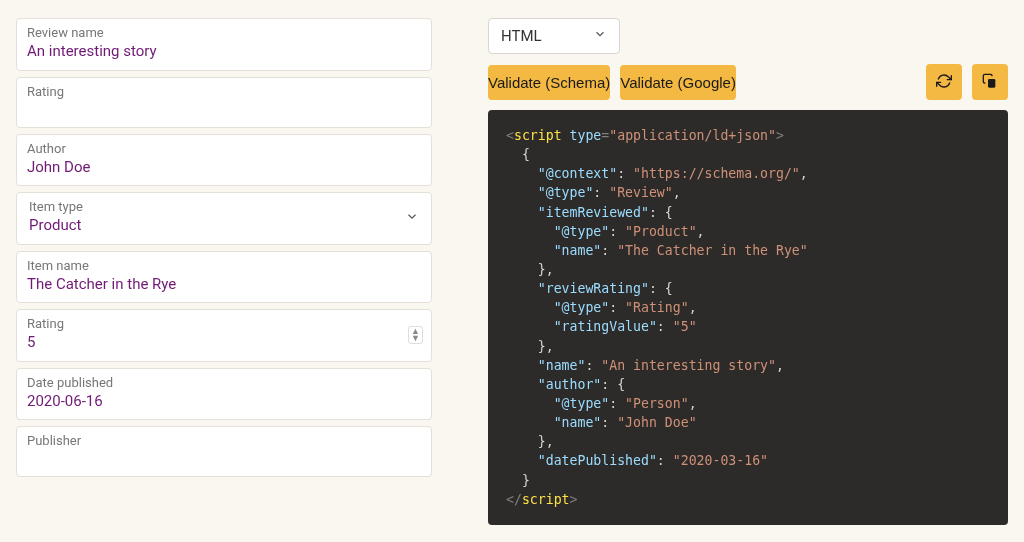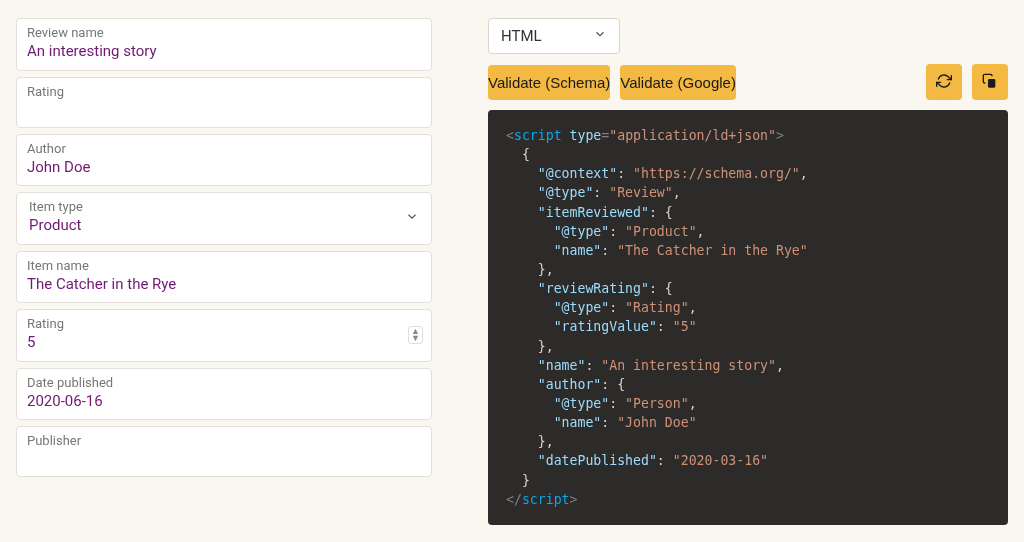--- a/index.html
+++ b/index.html
@@ -14,21 +14,21 @@
   .chevron { position: absolute; right: 12px; top: 50%; transform: translateY(-50%); color: #555; pointer-events: none; }
   .stepper { position: absolute; right: 8px; top: 50%; transform: translateY(-50%); display:flex; flex-direction:column; line-height:7px; font-size:9px; color:#888; border:1px solid #ddd; border-radius:3px; padding:1px 2px; }
   .right-top { display: flex; }
   .dropdown { background: #fff; border: 1px solid #d9d5cf; border-radius: 4px; padding: 8px 12px; width: 132px; display:flex; align-items:center; justify-content:space-between; font-size:15px; color:#333; }
   .actions { display:flex; gap:10px; align-items:center; }
   .btn { background:#f4b942; border:none; border-radius:4px; padding:9px 0; font-size:15px; color:#1a1a1a; cursor:pointer; }
   .btn-small { background:#f4b942; border:none; border-radius:4px; width:36px; height:36px; display:flex; align-items:center; justify-content:center; cursor:pointer; }
   .spacer { flex:1; }
   .code { background:#2d2b29; border-radius:4px; padding:16px 18px; font-family: "Consolas", "Menlo", monospace; font-size:13.2px; line-height:1.45; color:#ccc; white-space:pre; overflow:auto; }
   .t-tag { color:#808080; }
-  .t-elem { color:#0ea5e9; }
+  .t-elem { color:#fde047; }
   .t-attr { color:#9cdcfe; }
   .t-val  { color:#ce9178; }
   .t-key  { color:#9cdcfe; }
   .t-punc { color:#d4d4d4; }
 </style>
 </head>
 <body>
 
 <div class="container">
   <div class="left">

